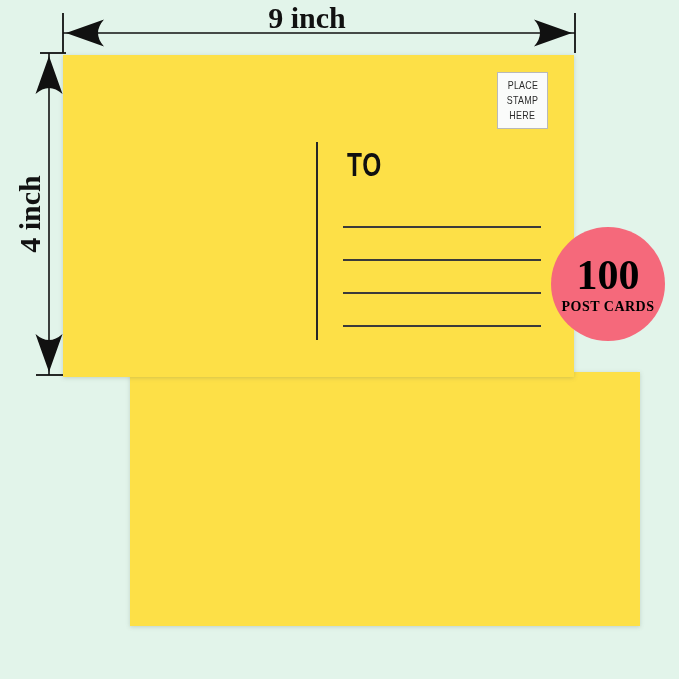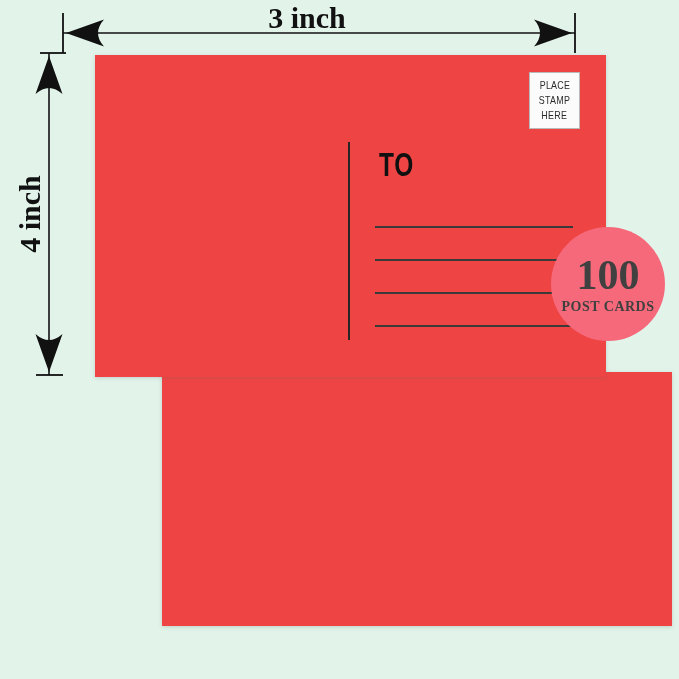--- a/index.html
+++ b/index.html
@@ -22,23 +22,22 @@
     z-index:6;
   }
   .dim-label.width{left:227px;top:1px;width:160px;height:34px;line-height:34px;}
   .dim-label.height{
     left:-50px;top:194px;width:160px;height:40px;line-height:40px;
     transform:rotate(-90deg);transform-origin:center;
   }
   
   .card{
     position:absolute;
-    background:#ef4444;
+    background:#fde047;
     box-shadow:0 1px 4px rgba(90,110,100,0.25);
-    margin-left:32px;
   }
   .card.front{left:63px;top:55px;width:511px;height:322px;z-index:2;}
   .card.back{left:130px;top:372px;width:510px;height:254px;z-index:1;}
   
   .stamp-box{
     position:absolute;left:434px;top:17px;width:49px;height:55px;
     border:1px solid #b9b9b9;background:#fafbfa;
     display:flex;flex-direction:column;justify-content:center;align-items:center;
   }
   .stamp-box span{
@@ -61,21 +60,21 @@
   }
   
   .address-lines{position:absolute;left:280px;top:171px;width:198px;}
   .address-line{height:2px;background:#3a3a3a;margin-bottom:31px;}
   .address-line:last-child{margin-bottom:0;}
   
   .badge{
     position:absolute;left:551px;top:227px;width:114px;height:114px;
     border-radius:50%;background:#f5697b;z-index:7;
     display:flex;flex-direction:column;justify-content:center;align-items:center;
-    color:#404040;text-align:center;
+    color:#000000;text-align:center;
   }
   .badge .count{
     font-family:"Liberation Serif", serif;
     font-weight:bold;font-size:42px;line-height:1;
   }
   .badge .label{
     font-family:"Liberation Serif", serif;
     font-weight:bold;font-size:14px;letter-spacing:0.5px;margin-top:3px;
   }
 </style>
@@ -108,19 +107,19 @@
   <path d="M66 33 L104 19.5 Q92 33 104 46.5 Z" fill="#111"></path>
   <path d="M572 33 L534 19.5 Q546 33 534 46.5 Z" fill="#111"></path>
 
   <line x1="40" y1="53" x2="66" y2="53" stroke="#111" stroke-width="1.8"></line>
   <line x1="36" y1="375" x2="63" y2="375" stroke="#111" stroke-width="1.8"></line>
   <line x1="49" y1="53" x2="49" y2="375" stroke="#111" stroke-width="1.6"></line>
   <path d="M49 56 L35.5 94 Q49 82 62.5 94 Z" fill="#111"></path>
   <path d="M49 372 L35.5 334 Q49 346 62.5 334 Z" fill="#111"></path>
 </svg>
 
-<div class="dim-label width">3 inch</div>
+<div class="dim-label width">9 inch</div>
 <div class="dim-label height">4 inch</div>
 
 <div class="badge">
   <div class="count">100</div>
   <div class="label">POST CARDS</div>
 </div>
 
 </body></html>

